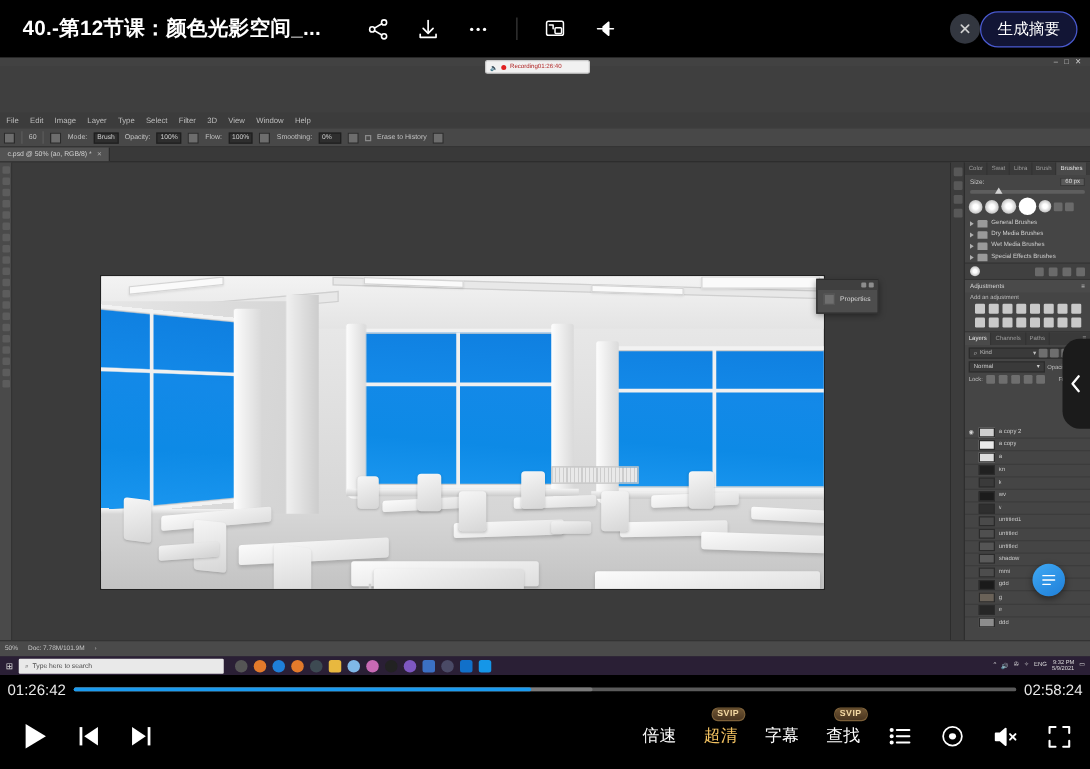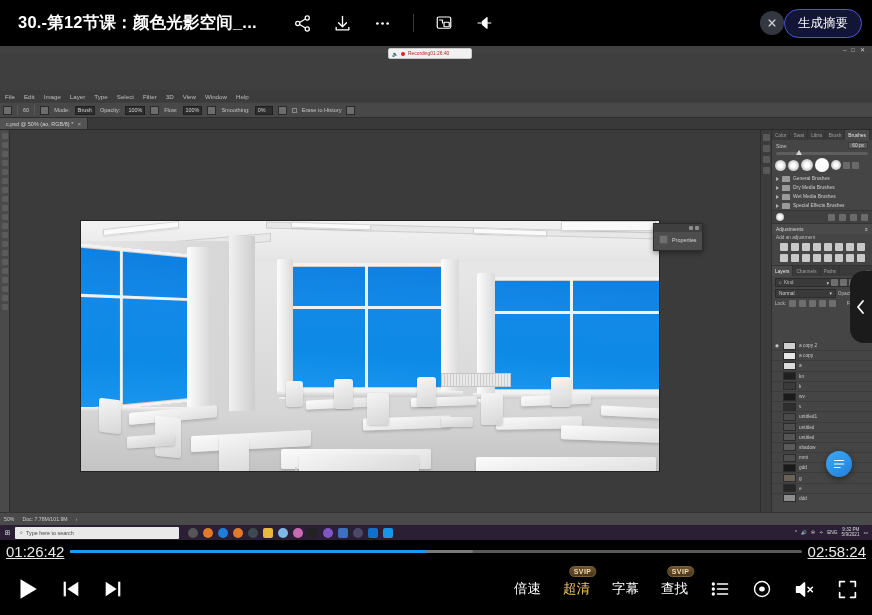--- a/index.html
+++ b/index.html
@@ -274,21 +274,21 @@
     position:absolute; right:0; top:225px; width:22px; height:72px;
     background:#1b1b1b; border-radius:14px 0 0 14px;
     display:flex; align-items:center; justify-content:center; z-index:7; cursor:pointer;
   }
 
   
   .progress-wrap {
     position:absolute; left:0; bottom:52px; width:872px; height:23px; background:#000;
     display:flex; align-items:center; gap:6px; padding:0 6px;
   }
-  .time { color:#e9e9e9; font-size:15px; font-variant-numeric:tabular-nums; white-space:nowrap;text-decoration:underline; }
+  .time { color:#e9e9e9; font-size:12px; font-variant-numeric:tabular-nums; white-space:nowrap; }
   .bar { flex:1; height:3px; background:#5a5a5a; border-radius:2px; position:relative; cursor:pointer; }
   .bar .played { position:absolute; left:0; top:0; bottom:0; width:48.6%;
                  background:#1a9bf0; border-radius:2px; }
   .bar .buffered { position:absolute; left:0; top:0; bottom:0; width:55%;
                    background:#7a7a7a; border-radius:2px; }
 
   .controls {
     position:absolute; left:0; bottom:0; width:872px; height:52px; background:#000;
     display:flex; align-items:center; padding:0 14px;
   }
@@ -303,21 +303,21 @@
     font-size:7px; font-weight:bold; padding:1px 4px; border-radius:5px;
     letter-spacing:.4px; border:1px solid #7b5f38;
   }
 </style>
 </head>
 <body>
 
 <div id="app">
 
   <div class="player-header">
-    <div class="video-title">30.-第12节课：颜色光影空间_...</div>
+    <div class="video-title">40.-第12节课：颜色光影空间_...</div>
 
     <div class="hdr-icons">
       <div class="hdr-icon">
         <svg width="19" height="19" viewBox="0 0 24 24" fill="none" stroke="#fff" stroke-width="1.6" stroke-linecap="round">
           <circle cx="18" cy="5" r="2.6"></circle>
             <circle cx="6" cy="12" r="2.6"></circle>
             <circle cx="18" cy="19" r="2.6"></circle>
           <line x1="8.3" y1="10.8" x2="15.7" y2="6.3"></line>
             <line x1="8.3" y1="13.2" x2="15.7" y2="17.7"></line>
         </svg>

